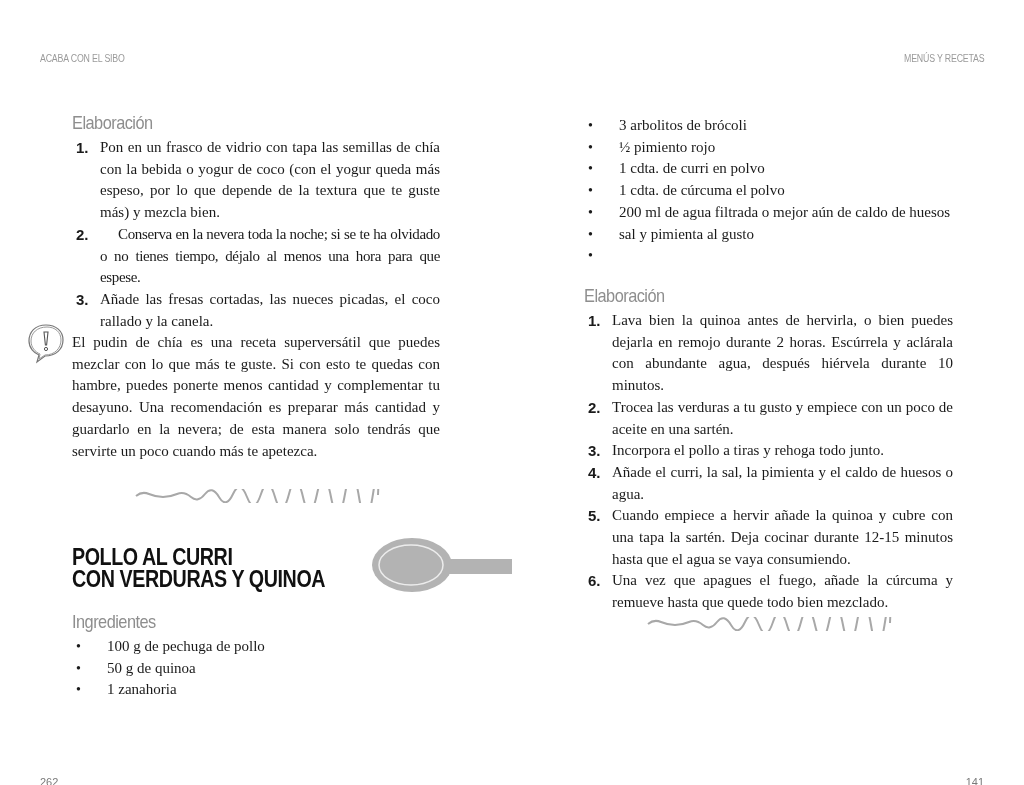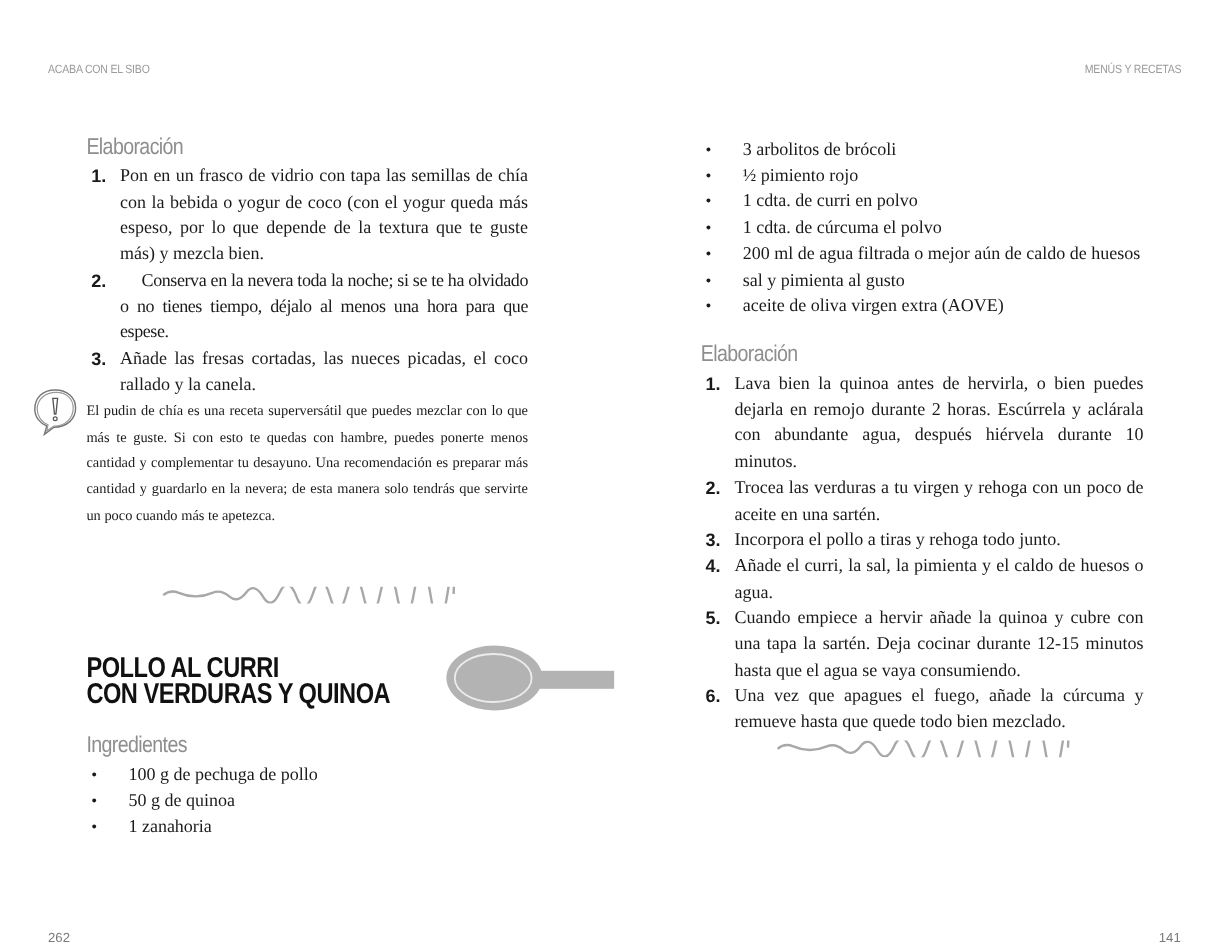--- a/index.html
+++ b/index.html
@@ -12,21 +12,21 @@
                   font-size:10px; color:#9a9a9a; letter-spacing:-0.2px; transform:scaleX(0.88); transform-origin:left top; }
   .running-head.rh-right { transform-origin:right top; }
   .folio { position:absolute; top:720px; font-family:"Liberation Sans", sans-serif; font-size:11px; color:#7a7a7a;margin-top:40px; }
   .sec-head { position:absolute; font-family:"Liberation Sans", sans-serif; font-size:19px; color:#8e8e8e;
               font-weight:normal; letter-spacing:-0.6px; transform:scaleX(0.86); transform-origin:left top; margin:0; }
   .steps, .bullets { position:absolute; margin:0; padding:0; list-style:none; }
   .steps li { position:relative; padding-left:24px; font-size:15px; line-height:21.7px; text-align:justify; }
   .steps .num { position:absolute; left:0; top:0; font-family:"Liberation Sans", sans-serif; font-weight:bold; font-size:15px; }
   .bullets li { position:relative; padding-left:35px; font-size:15px; line-height:21.7px; }
   .bullets .dot { position:absolute; left:4px; top:0; font-size:14px; }
-  .note { position:absolute; font-size:12px; line-height:21.7px; text-align:justify; margin:0; }
+  .note { position:absolute; font-size:15px; line-height:21.7px; text-align:justify; margin:0; }
   .recipe-title { position:absolute; margin:0; font-family:"Liberation Sans", sans-serif; font-weight:bold;
                   font-size:24px; line-height:22px; letter-spacing:-0.5px; transform:scaleX(0.82); transform-origin:left top; color:#111; }
   .wave { position:absolute; }
   .icon-wrap { position:absolute; }
 </style>
 </head>
 <body>
 
 <div class="page left">
   <div class="running-head" style="left:40px;">ACABA CON EL SIBO</div>
@@ -78,28 +78,28 @@
 <div class="page right">
   <div class="running-head rh-right" style="right:40px;">MENÚS Y RECETAS</div>
 
   <ul class="bullets" style="left:72px; top:99px; width:380px;">
     <li><span class="dot">•</span><span>3 arbolitos de brócoli</span></li>
     <li><span class="dot">•</span><span>½ pimiento rojo</span></li>
     <li><span class="dot">•</span><span>1 cdta. de curri en polvo</span></li>
     <li><span class="dot">•</span><span>1 cdta. de cúrcuma el polvo</span></li>
     <li><span class="dot">•</span><span>200 ml de agua filtrada o mejor aún de caldo de huesos</span></li>
     <li><span class="dot">•</span><span>sal y pimienta al gusto</span></li>
-    <li><span class="dot">•</span><span>aceite de oliva virgen extra (AOVE)</span></li>
+    <li><span class="dot">•</span></li>
   </ul>
 
   <h3 class="sec-head" style="left:72px; top:269px;">Elaboración</h3>
 
   <ol class="steps" style="left:76px; top:294px; width:365px;">
     <li><span class="num">1.</span><span>Lava bien la quinoa antes de hervirla, o bien puedes dejarla en remojo durante 2 horas. Escúrrela y aclárala con abundante agua, después hiérvela durante 10 minutos.</span></li>
-    <li><span class="num">2.</span><span>Trocea las verduras a tu virgen y rehoga con un poco de aceite en una sartén.</span></li>
+    <li><span class="num">2.</span><span>Trocea las verduras a tu gusto y empiece con un poco de aceite en una sartén.</span></li>
     <li><span class="num">3.</span><span>Incorpora el pollo a tiras y rehoga todo junto.</span></li>
     <li><span class="num">4.</span><span>Añade el curri, la sal, la pimienta y el caldo de huesos o agua.</span></li>
     <li><span class="num">5.</span><span>Cuando empiece a hervir añade la quinoa y cubre con una tapa la sartén. Deja cocinar durante 12-15 minutos hasta que el agua se vaya consumiendo.</span></li>
     <li><span class="num">6.</span><span>Una vez que apagues el fuego, añade la cúrcuma y remueve hasta que quede todo bien mezclado.</span></li>
   </ol>
 
   <svg class="wave" style="left:134px; top:601px;" width="246" height="14" viewBox="0 0 246 14">
     <path d="M2 7 Q8 2 15 5 T29 8 T43 5 T57 8 T71 5 T85 8 T99 5 T113 8 T127 5 T141 8 T155 5 T169 8 T183 5 T197 8 T211 5 T225 8 T239 5 T244 6" fill="none" stroke="#a8a8a8" stroke-width="2"></path>
   </svg>
 

